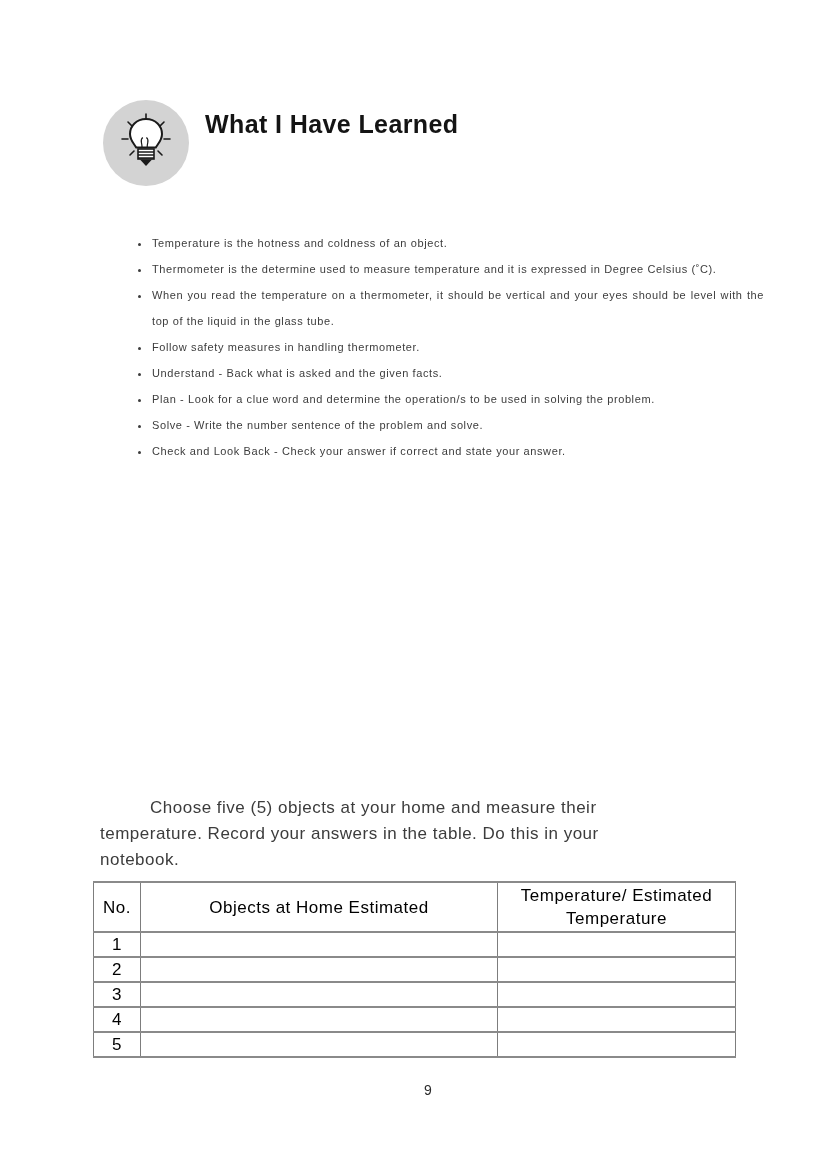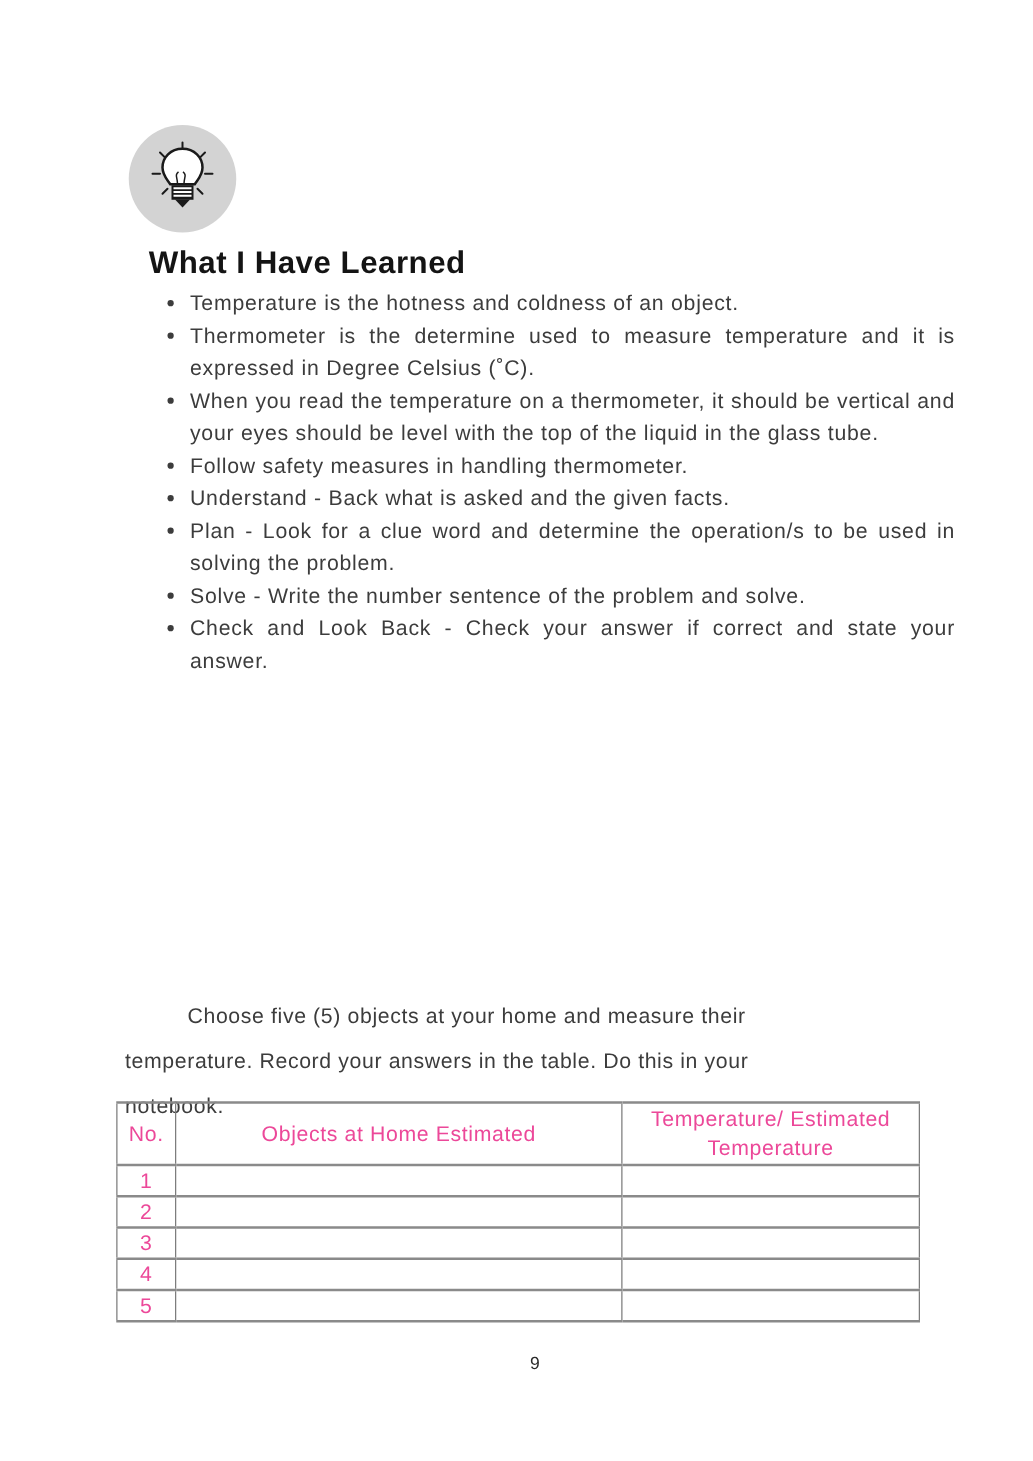--- a/index.html
+++ b/index.html
@@ -6,59 +6,59 @@
   .page {
     position:relative;
     width:826px; height:1169px;
     background:#ffffff;
     font-family:"Liberation Sans", sans-serif;
     color:#3c3c3c;
     overflow:hidden;
   }
 
   
-  .section-header { position:absolute; display:flex; align-items:flex-start;flex-direction:column; }
+  .section-header { position:absolute; display:flex; align-items:flex-start; }
   .sh-learned { top:100px; left:103px; }
   .sh-cando   { top:683px; left:127px; }
   .icon-circle {
     width:86px; height:86px; border-radius:50%;
     background:#d3d3d3;
     display:flex; align-items:center; justify-content:center;
     flex:0 0 auto;
   }
   .sh-cando .icon-circle { width:88px; height:88px; }
   .section-title {
     font-size:25px; font-weight:bold; color:#141414;
     letter-spacing:0.4px; margin:0;
   }
   .sh-learned .section-title { margin:10px 0 0 16px; }
   .sh-cando   .section-title { margin:21px 0 0 15px; }
 
   
   .learned-content {
     position:absolute; top:230px; left:124px; width:640px;
-    font-size:17px; line-height:26px; letter-spacing:0.6px;
+    font-size:11px; line-height:26px; letter-spacing:0.6px;
     text-align:justify;
   }
   ul.bullets { margin:0; padding-left:27px; list-style:disc; }
   ul.bullets li { padding-left:1px; }
   .steps-intro { margin:26px 0 0 0; }
 
   
   .instruction {
     position:absolute; top:795px; left:100px; width:575px;
-    font-size:17px; line-height:36px; letter-spacing:0.5px;
+    font-size:17px; line-height:26px; letter-spacing:0.5px;
     text-indent:50px; margin:0;
   }
 
   
   .measure-table {
     position:absolute; top:881px; left:93px; width:642px;
     border-collapse:collapse; table-layout:fixed;
-    font-size:17px; color:#ec4899;
+    font-size:17px; color:#000000;
   }
   .measure-table th, .measure-table td {
     border-left:1px solid #7d7d7d; border-right:1px solid #7d7d7d;
     border-top:2px solid #8a8a8a; border-bottom:2px solid #8a8a8a;
     padding:1px 4px;
     text-align:center; vertical-align:middle;
     font-weight:normal; letter-spacing:0.5px;
     overflow:hidden; white-space:normal;
   }
   .measure-table thead th { height:46px; line-height:23px; }

